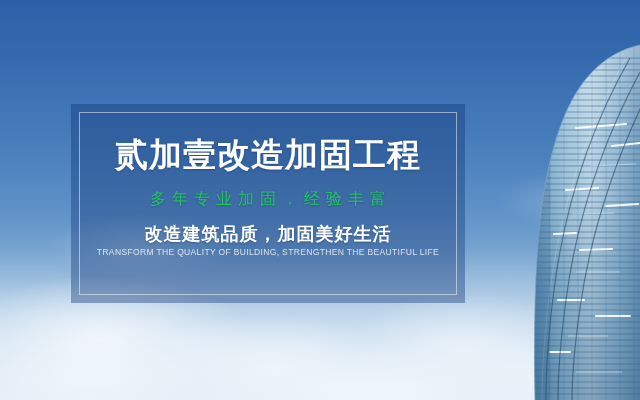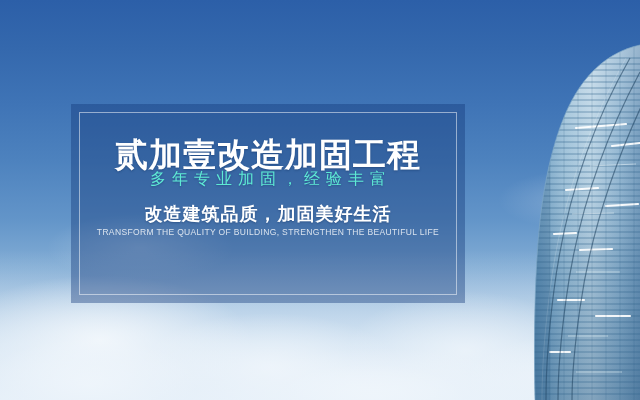--- a/index.html
+++ b/index.html
@@ -99,21 +99,22 @@
   .title-main {
     color: #ffffff;
     font-size: 33px;
     font-weight: bold;
     letter-spacing: 1px;
     line-height: 1;
     white-space: nowrap;
     text-shadow: 0 1px 2px rgba(10,35,80,.35);
   }
   .title-sub {
-    color: #5eead4;
+    margin-top: 20px;
+    color: #22c55e;
     font-size: 16px;
     font-weight: normal;
     letter-spacing: 6px;
     text-indent: 6px;
     line-height: 1;
     white-space: nowrap;
     text-shadow: 0 1px 2px rgba(10,35,80,.30);
   }
   .title-slogan {
     margin-top: 18px;

